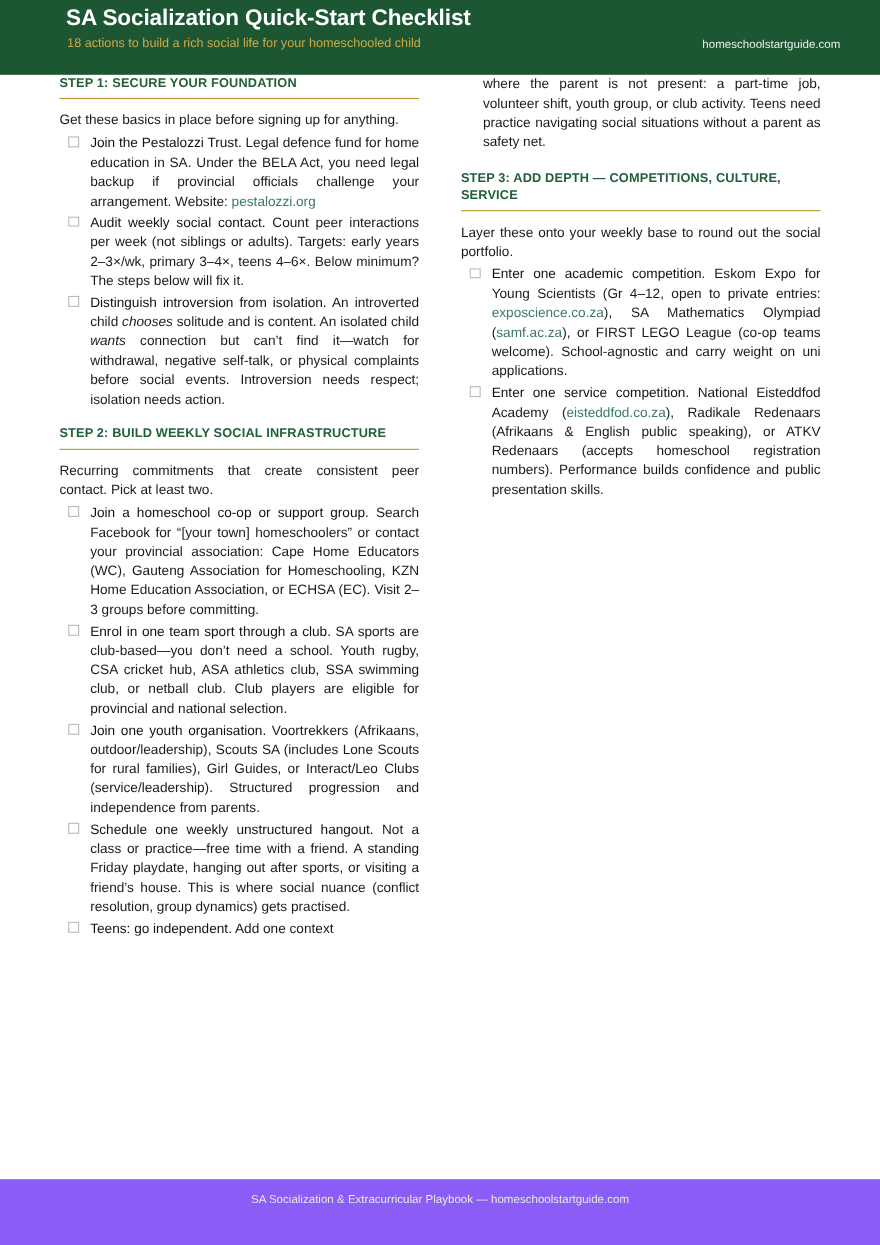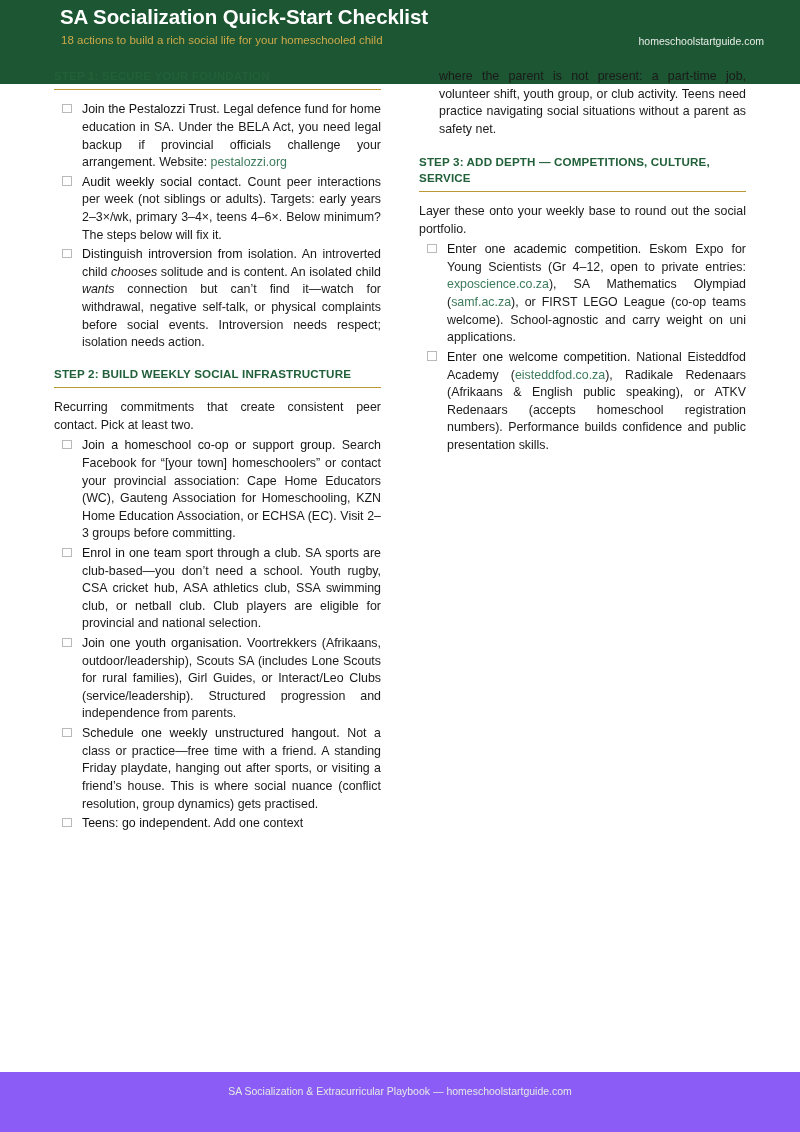--- a/index.html
+++ b/index.html
@@ -13,21 +13,21 @@
     position: relative;
     width: 800px; height: 1132px;
     background: #ffffff;
     overflow: hidden;
   }
 
   
   .header {
     position: absolute;
     top: 0; left: 0;
-    width: 800px; height: 84px;
+    width: 800px; height: 68px;
     background: #1d5632;
     display: block;
   }
   .header-title {
     position: absolute;
     left: 60px; top: 5px;
     font-size: 20.5px;
     font-weight: bold;
     color: #ffffff;
     letter-spacing: -0.1px;
@@ -159,20 +159,21 @@
     <div class="header-url">homeschoolstartguide.com</div>
   </div>
 
   <div class="content">
 
     <div class="col col-left">
 
       <div class="section">
         <div class="section-head">STEP 1: SECURE YOUR FOUNDATION</div>
         <div class="section-rule"></div>
+        <p class="lead">Get these basics in place before signing up for anything.</p>
 
         <ul class="checklist">
           <li>
             <span class="cb"></span>
             <span class="item-title">Join the Pestalozzi Trust.</span>
             <span class="item-body">Legal defence fund for home education in SA. Under the BELA Act, you need legal backup if provincial officials challenge your arrangement. Website: </span><span class="lnk">pestalozzi.org</span>
           </li>
 
           <li>
             <span class="cb"></span>
@@ -234,21 +235,21 @@
 
         <ul class="checklist">
           <li>
             <span class="cb"></span>
             <span class="item-title">Enter one academic competition.</span>
             <span class="item-body">Eskom Expo for Young Scientists (Gr 4–12, open to private entries: </span><span class="lnk">exposcience.co.za</span><span class="item-body">), SA Mathematics Olympiad (</span><span class="lnk">samf.ac.za</span><span class="item-body">), or FIRST LEGO League (co-op teams welcome). School-agnostic and carry weight on uni applications.</span>
           </li>
 
           <li>
             <span class="cb"></span>
-            <span class="item-title">Enter one welcome competition.</span>
+            <span class="item-title">Enter one service competition.</span>
             <span class="item-body">National Eisteddfod Academy (</span><span class="lnk">eisteddfod.co.za</span><span class="item-body">), Radikale Redenaars (Afrikaans &amp; English public speaking), or ATKV Redenaars (accepts homeschool registration numbers). Performance builds confidence and public presentation skills.</span>
           </li>
         </ul>
       </div>
     </div>
 
   </div>
 
   <div class="footer">
     <div class="footer-text">SA Socialization &amp; Extracurricular Playbook — homeschoolstartguide.com</div>

